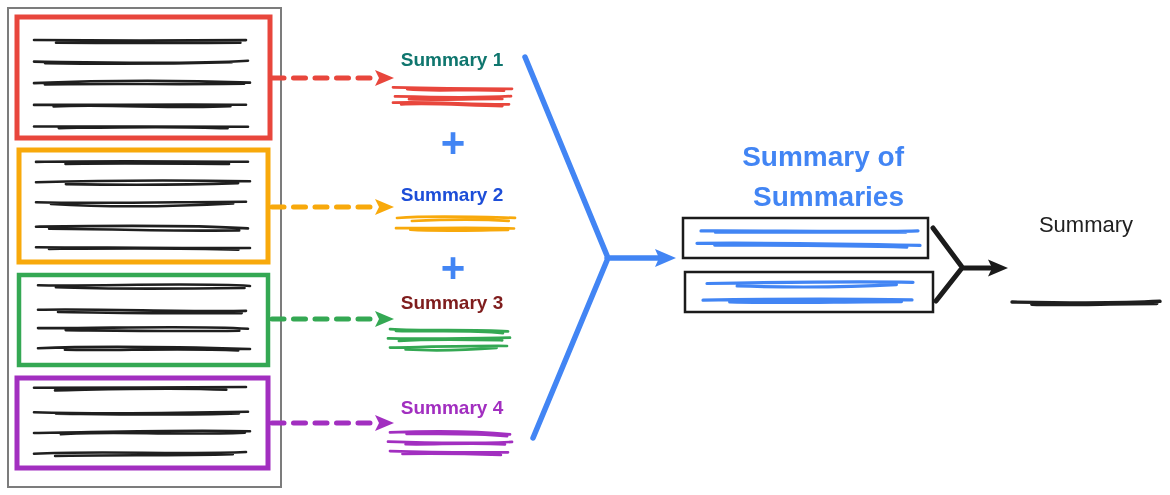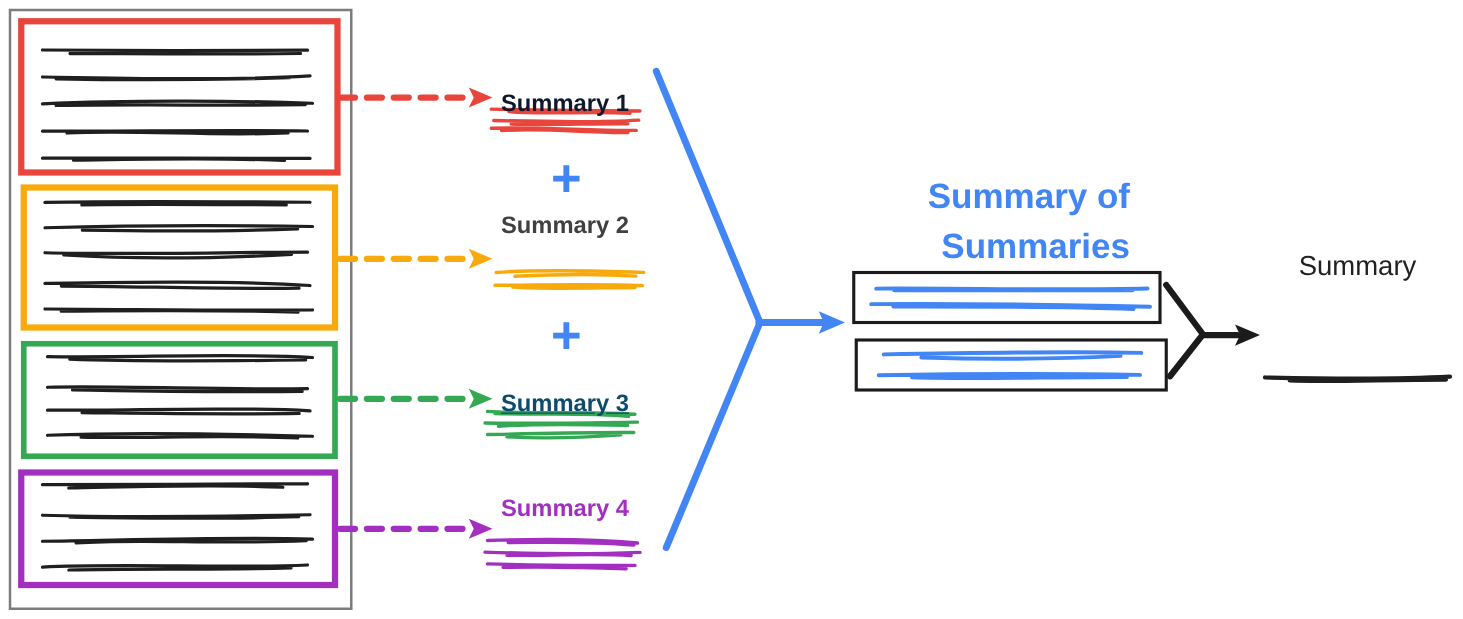--- a/index.html
+++ b/index.html
@@ -3,21 +3,21 @@
 <meta charset="utf-8">
 <style>
   html,body{margin:0;padding:0;background:#fff;}
   .canvas{position:relative;width:1170px;height:495px;background:#fff;overflow:hidden;
           font-family:"Liberation Sans",sans-serif;}
   .canvas svg{position:absolute;left:0;top:0;}
   .abs{position:absolute;}
   .src-label{width:134px;text-align:center;font-size:19px;font-weight:700;line-height:24px;}
   .plus{width:40px;height:40px;text-align:center;font-size:42px;font-weight:700;line-height:40px;}
   .title{width:200px;text-align:right;font-size:28px;font-weight:700;line-height:40px;}
-  .final{width:148px;text-align:center;font-size:22px;font-weight:400;line-height:29px;}
+  .final{width:148px;text-align:center;font-size:22px;font-weight:400;line-height:29px;margin-top:12px;}
 </style>
 </head>
 <body>
 
 <div class="canvas">
 
   <div id="scene" class="abs" style="left:0;top:0;width:1170px;height:495px;">
       <svg width="1170" height="495" viewBox="0 0 1170 495" xmlns="http://www.w3.org/2000/svg">
         <rect x="8" y="8" width="273" height="479" fill="none" stroke="#7C7C7C" stroke-width="2"></rect>
         <rect x="17" y="17" width="253" height="121" fill="none" stroke="#E8463C" stroke-width="5"></rect>
@@ -68,25 +68,25 @@
         <path d="M701,230.9 C766.1,230.5 852.9,232.5 918,230.8 M906,232.1 C842.1,232.3 777,231.8 715.4,232.2" fill="none" stroke="#4285F4" stroke-width="3.2" stroke-linecap="round" stroke-linejoin="round"></path>
         <path d="M697,243.3 C763.9,242.8 853.1,244 920,245.4 M906.8,247.2 C842,244.9 775.1,245.2 714.7,245.1" fill="none" stroke="#4285F4" stroke-width="3.2" stroke-linecap="round" stroke-linejoin="round"></path>
         <path d="M707,283.5 C768.8,282.4 851.2,281.1 913,282.3 M896.4,284.7 C840.9,287.6 779.1,287.2 737.1,286" fill="none" stroke="#4285F4" stroke-width="3.2" stroke-linecap="round" stroke-linejoin="round"></path>
         <path d="M703,300.2 C765.7,299.1 849.3,298.8 912,299.9 M901.5,301.6 C838.9,301.6 776.2,303.5 729.7,301.9" fill="none" stroke="#4285F4" stroke-width="3.2" stroke-linecap="round" stroke-linejoin="round"></path>
         <path d="M933,228 L962,267 M936,301 L962,268 M962,268 L990,268" fill="none" stroke="#1B1B1B" stroke-width="5" stroke-linecap="round" stroke-linejoin="round"></path>
         <polygon points="1008,268 988,259.5 992,268 988,276.5" fill="#1B1B1B"></polygon>
         <path d="M1012,302 C1056.4,302.9 1115.6,303.6 1160,301.3 M1156.8,303.6 C1108.2,303.6 1063.8,305.5 1031.8,304.3" fill="none" stroke="#1F1F1F" stroke-width="3.4" stroke-linecap="round" stroke-linejoin="round"></path>
       </svg>
     </div>
 
-  <div class="abs src-label" style="left: 385px; top: 72px; color: #0f172a;">Summary 1</div>
+  <div class="abs src-label" style="left: 385px; top: 48px; color: #0f766e;">Summary 1</div>
   <div class="abs plus" style="left: 433px; top: 123px; color: rgb(66, 133, 244);">+</div>
-  <div class="abs src-label" style="left: 385px; top: 169px; color: #404040;">Summary 2</div>
+  <div class="abs src-label" style="left: 385px; top: 183px; color: #1d4ed8;">Summary 2</div>
   <div class="abs plus" style="left: 433px; top: 248px; color: rgb(66, 133, 244);">+</div>
-  <div class="abs src-label" style="left: 385px; top: 312px; color: #0c4a6e; text-decoration: underline;">Summary 3</div>
+  <div class="abs src-label" style="left: 385px; top: 291px; color: #7f1d1d;">Summary 3</div>
   <div class="abs src-label" style="left: 385px; top: 396px; color: rgb(162, 47, 192);">Summary 4</div>
 
   <div class="abs title" style="left: 704px; top: 137px; color: rgb(66, 133, 244);">
     <div>Summary of</div>
     <div>Summaries</div>
   </div>
 
   <div class="abs final" style="left: 1012px; top: 198px; color: rgb(33, 33, 33);">
     <div>Summary</div>
   </div>

